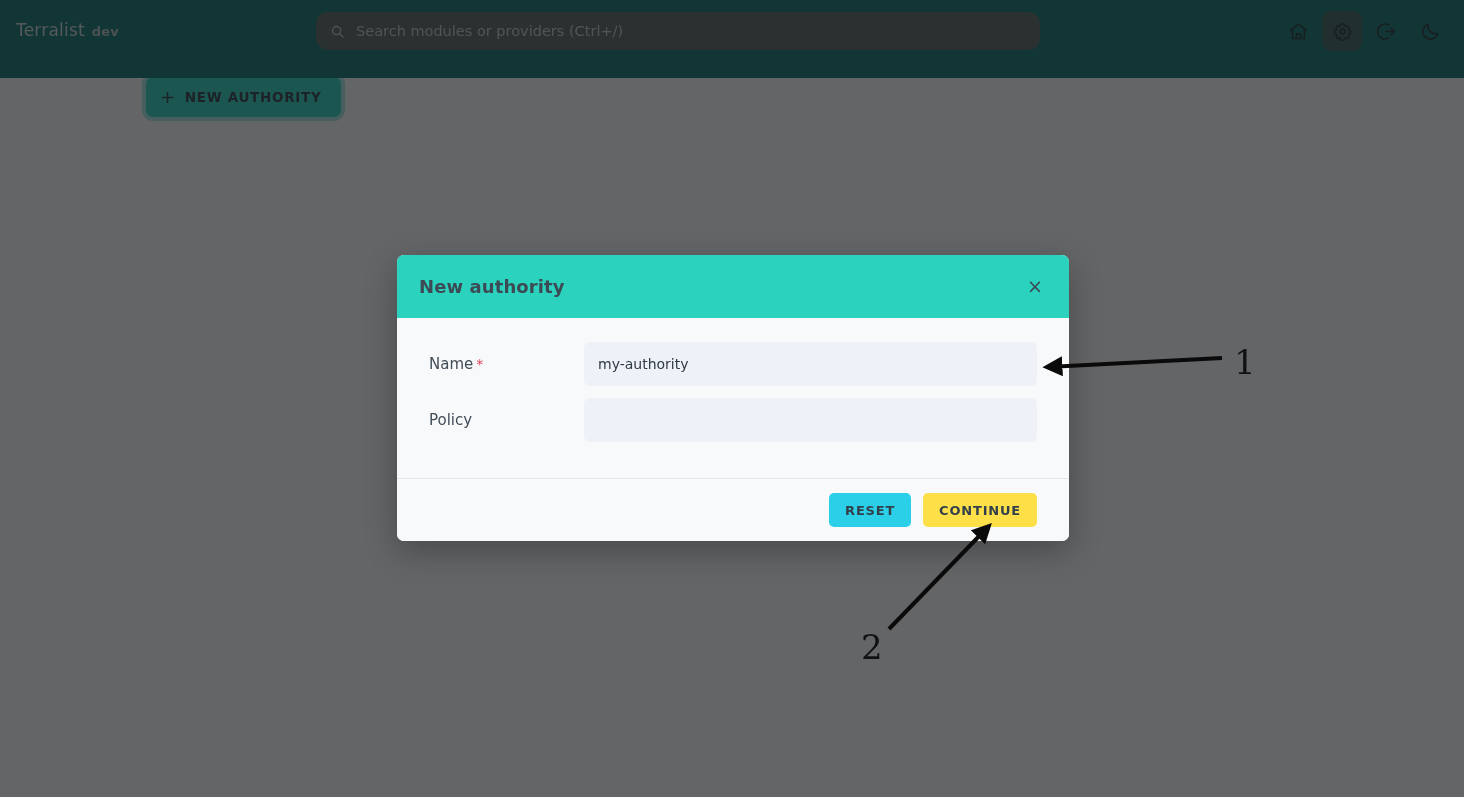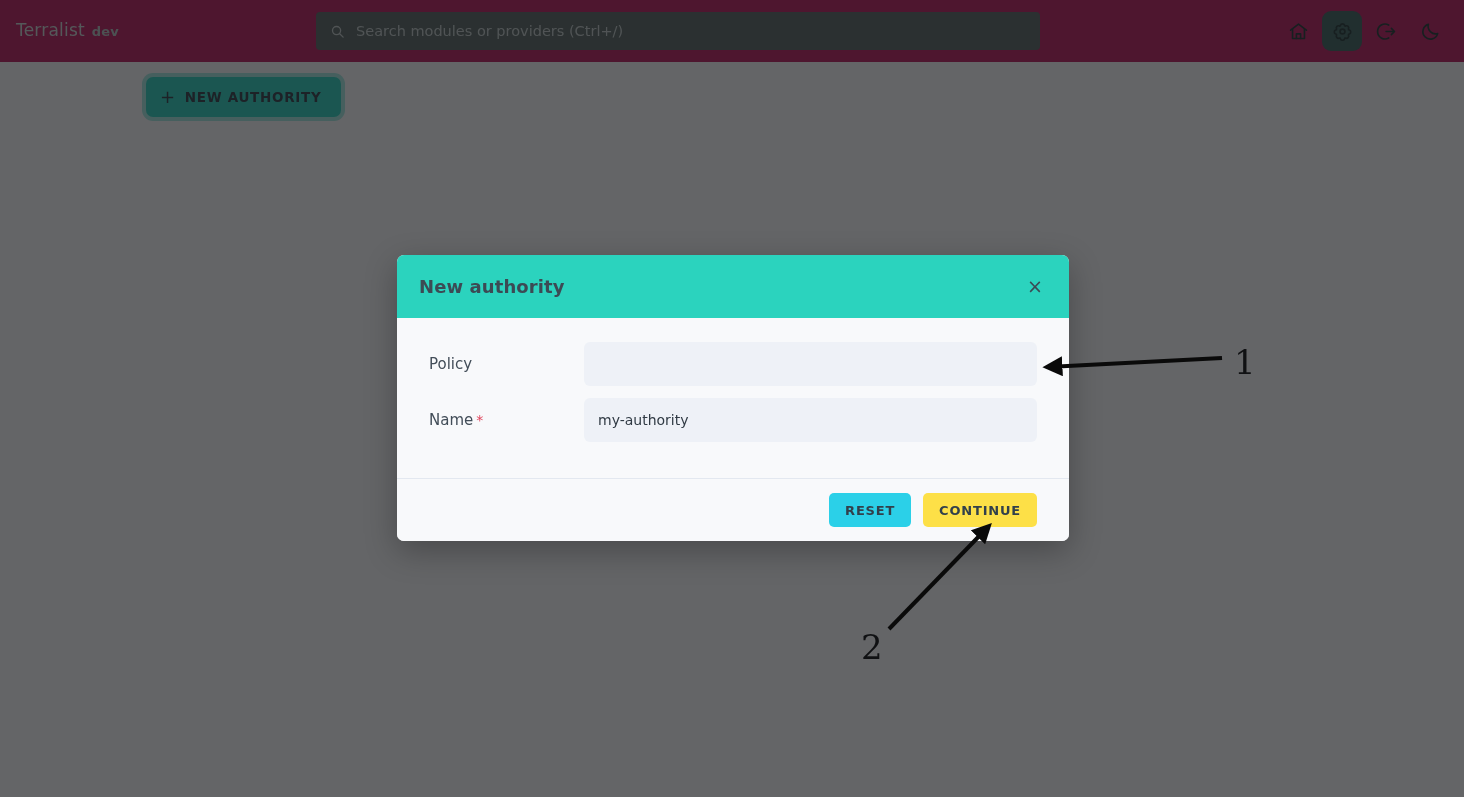--- a/index.html
+++ b/index.html
@@ -17,22 +17,22 @@
     width: 1464px;
     height: 797px;
     background: #ffffff;
   }
 
   
   .topbar {
     position: absolute;
     top: 0; left: 0;
     width: 1464px;
-    height: 62px;
-    background: #be185d;
+    height: 78px;
+    background: #0f766e;
     display: flex;
     align-items: center;
     z-index: 1;
   }
 
   .brand {
     position: absolute;
     left: 16px;
     top: 20px;
     display: flex;
@@ -52,21 +52,21 @@
     letter-spacing: 0.2px;
   }
 
   .searchbox {
     position: absolute;
     left: 316px;
     top: 12px;
     width: 724px;
     height: 38px;
     background: #586561;
-    border-radius: 4px;
+    border-radius: 12px;
     display: flex;
     align-items: center;
     padding: 0 14px;
     gap: 11px;
   }
   .search-icon { width: 15px; height: 15px; flex: 0 0 auto; display:block; }
   .search-input {
     flex: 1 1 auto;
     border: none;
     outline: none;
@@ -348,29 +348,29 @@
   <div class="dialog">
 
     <div class="dialog-header">
       <span class="dialog-title">New authority</span>
       <button class="dialog-close">×</button>
     </div>
 
     <div class="dialog-body">
 
       <div class="form-row">
-        <label class="form-label">Policy</label>
-        <input class="form-input" type="text" value="" style="">
-      </div>
-
-      <div class="form-row">
         <label class="form-label">
           <span>Name</span><span class="required-star">*</span>
         </label>
         <input class="form-input" type="text" value="my-authority" style="">
+      </div>
+
+      <div class="form-row">
+        <label class="form-label">Policy</label>
+        <input class="form-input" type="text" value="" style="">
       </div>
 
     </div>
 
     <div class="dialog-footer">
       <button class="btn btn-reset">RESET</button>
       <button class="btn btn-continue">CONTINUE</button>
     </div>
 
   </div>

